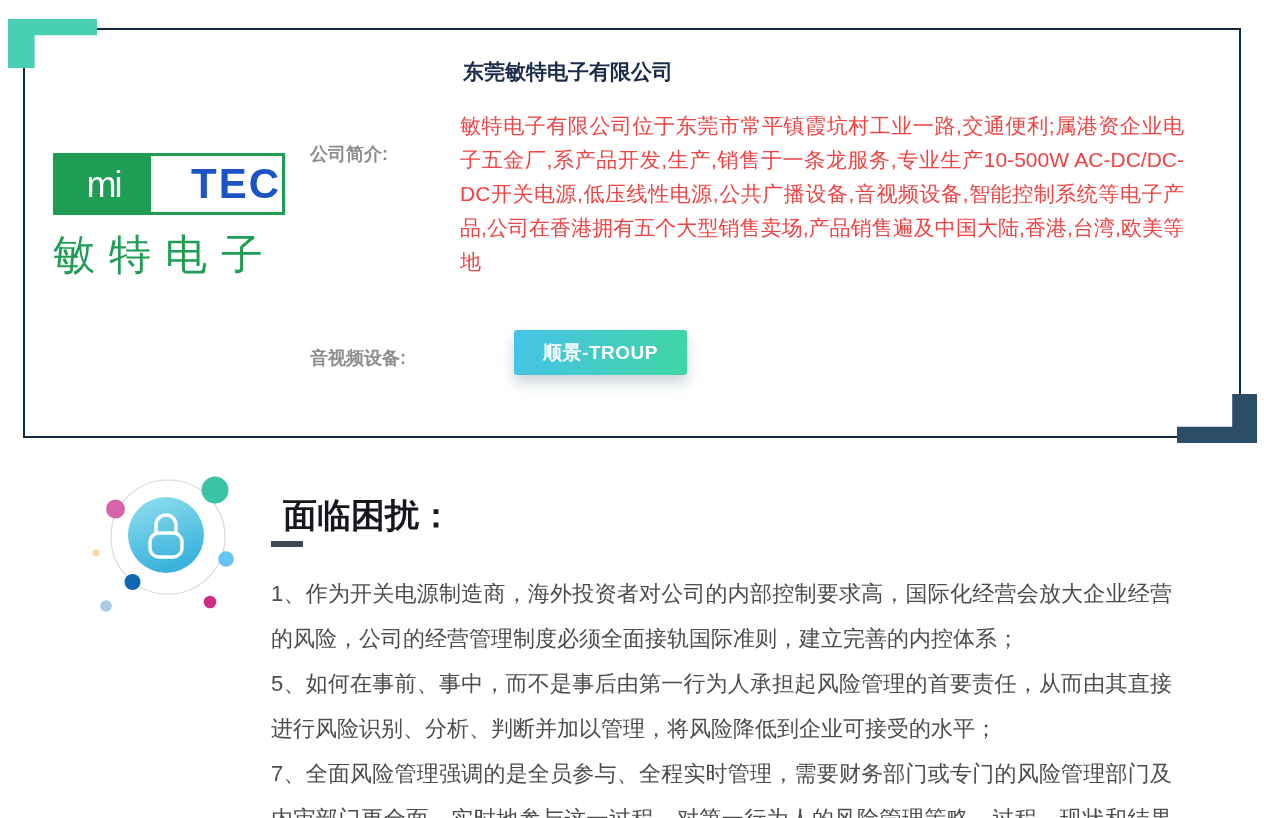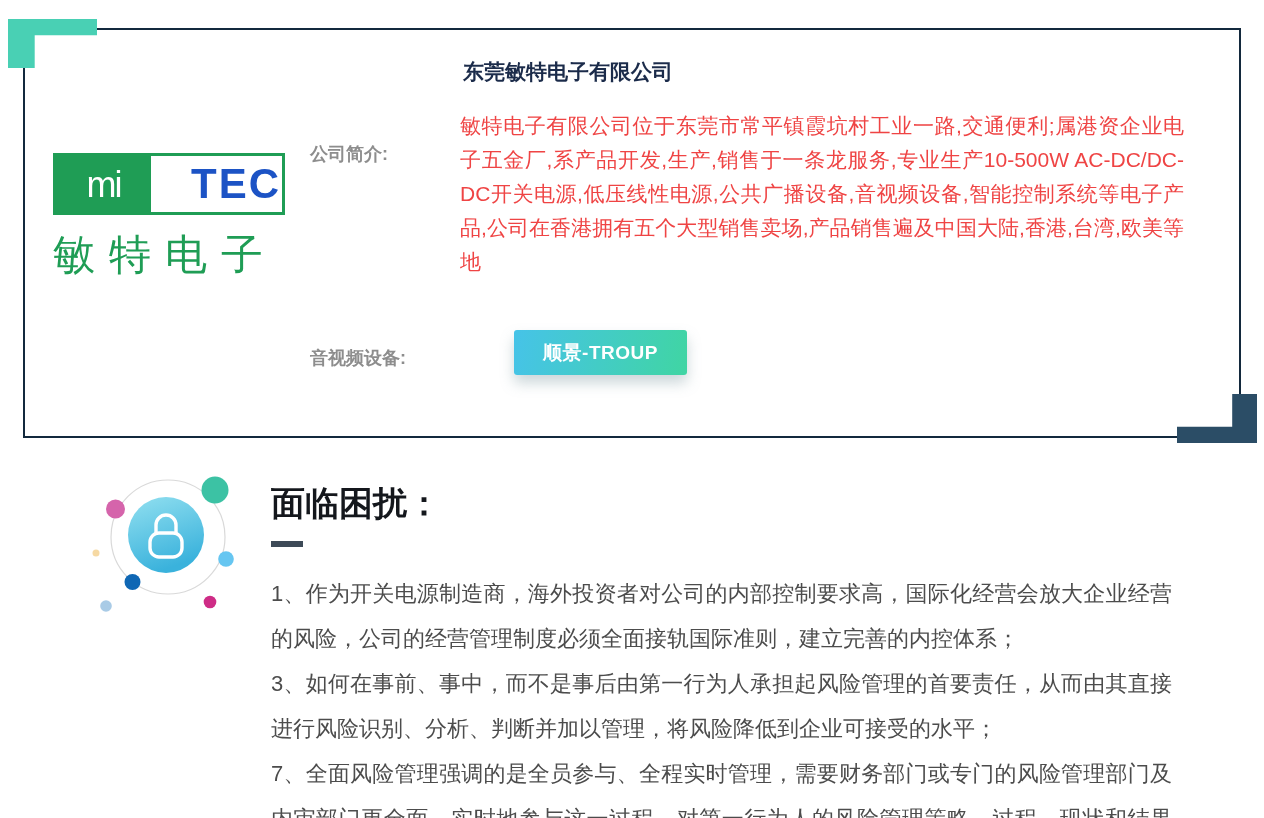--- a/index.html
+++ b/index.html
@@ -115,21 +115,21 @@
     box-shadow: 0 8px 14px rgba(110, 140, 150, 0.35);
     margin-left: 44px;
   }
 
   
   .badge-graphic { position: absolute; left: 78px; top: 455px; }
 
   .challenges-title {
     position: absolute;
     left: 271px; top: 481px;
-    margin: 0;
+    margin: 12px;
     font-size: 34px; font-weight: 700;
     color: #14171c;
     white-space: nowrap;
   }
   .accent-bar {
     position: absolute;
     left: 271px; top: 541px;
     width: 32px; height: 6px;
     background: #3d4a57;
   }
@@ -194,19 +194,19 @@
       <circle cx="148" cy="104" r="7.8" fill="#66c6f1"></circle>
       <circle cx="132" cy="147" r="6.3" fill="#ce2c86"></circle>
       <circle cx="28" cy="151" r="5.8" fill="#a9cbe6"></circle>
     </svg>
 
     <h2 class="challenges-title">面临困扰：</h2>
     <div class="accent-bar"></div>
 
     <div class="challenge-list">
       <p>1、作为开关电源制造商，海外投资者对公司的内部控制要求高，国际化经营会放大企业经营的风险，公司的经营管理制度必须全面接轨国际准则，建立完善的内控体系；</p>
-      <p>3、如何在事前、事中，而不是事后由第一行为人承担起风险管理的首要责任，从而由其直接进行风险识别、分析、判断并加以管理，将风险降低到企业可接受的水平；</p>
+      <p>5、如何在事前、事中，而不是事后由第一行为人承担起风险管理的首要责任，从而由其直接进行风险识别、分析、判断并加以管理，将风险降低到企业可接受的水平；</p>
       <p>7、全面风险管理强调的是全员参与、全程实时管理，需要财务部门或专门的风险管理部门及内审部门更全面、实时地参与这一过程，对第一行为人的风险管理策略、过程、现状和结果进行实时观察、分析、评价，提出改进措施等等。</p>
     </div>
 
   </section>
 
 </div>
 
 </body></html>

